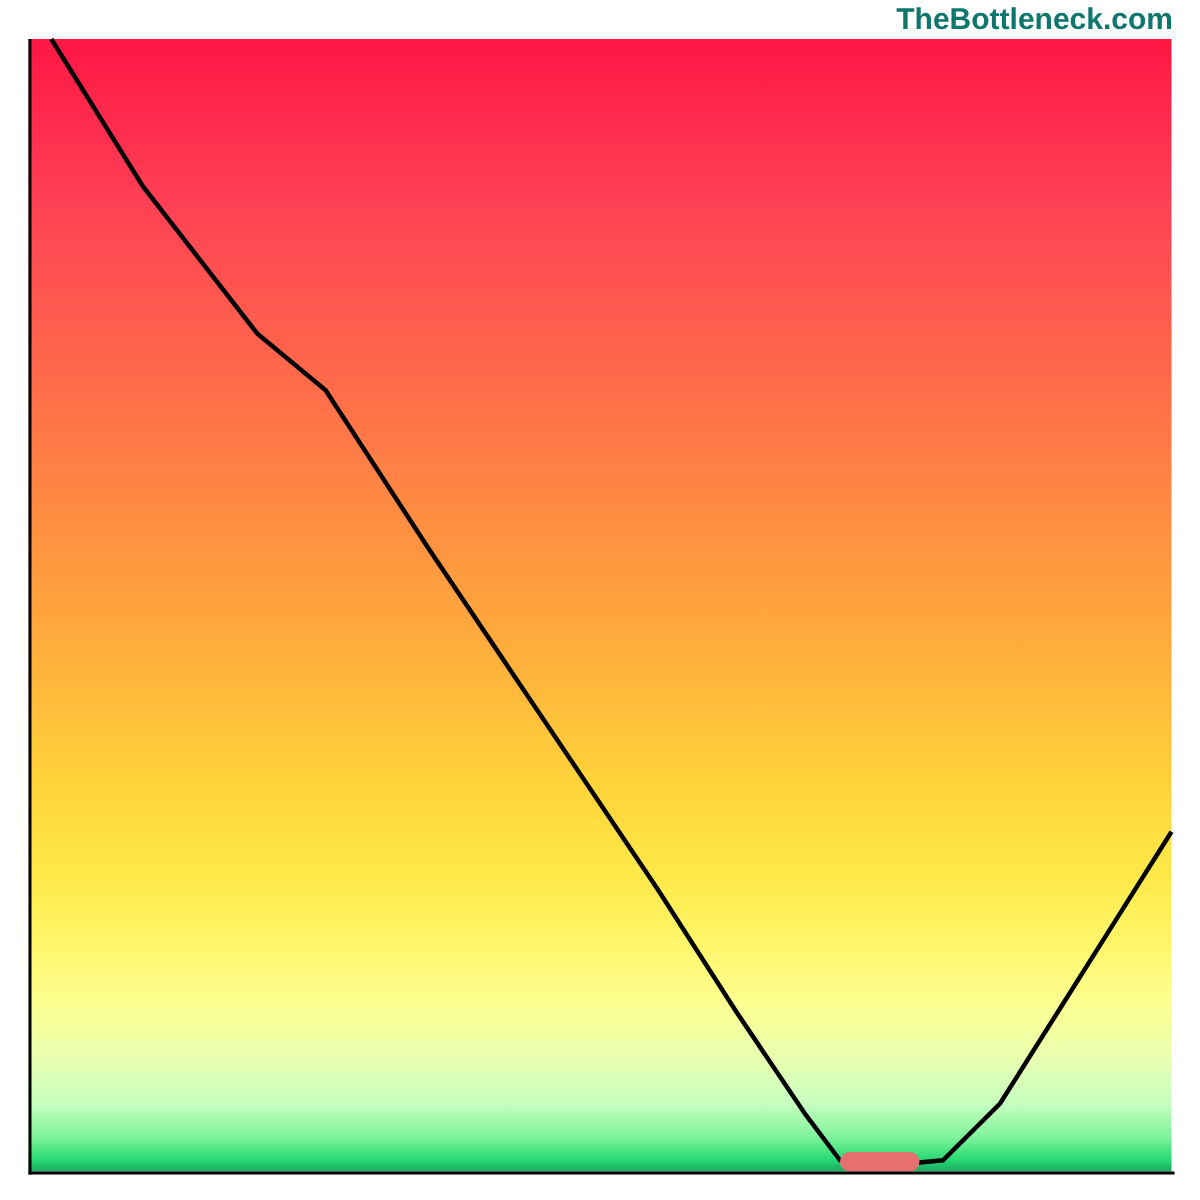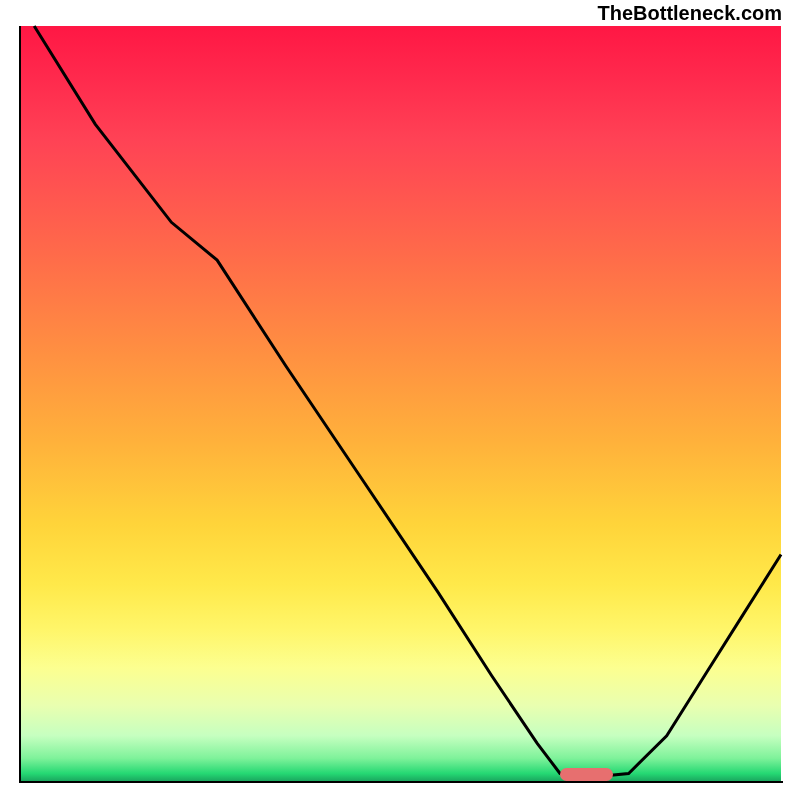--- a/index.html
+++ b/index.html
@@ -16,21 +16,21 @@
     #ffe94a 74%,
     #fff66a 80%,
     #fcff90 85%,
     #e9ffb0 90%,
     #c6ffc0 94%,
     #7ef29a 97%,
     #25d873 99%,
     #1aa85f 100%);
   box-sizing:border-box}
 .border{position:absolute;left:19px;top:26px;width:762px;height:755px;border:2px solid #000;border-top:none;border-right:none;pointer-events:none}
-.watermark{position:absolute;top:2px;right:18px;font:700 20px Arial,sans-serif;color:#000000}
+.watermark{position:absolute;top:2px;right:18px;font:700 20px Arial,sans-serif;color:#0f766e}
 svg.curve{position:absolute;left:19px;top:26px;width:762px;height:755px;overflow:visible}
 .marker{position:absolute;background:#e76f6f;border-radius:7px}
 </style>
 </head>
 <body>
 <div class="wrap">
   <div class="plot"></div>
 
   <svg class="curve" viewBox="0 0 762 755" preserveAspectRatio="none">
     <path id="curve-path" fill="none" stroke="#000" stroke-width="3" d="M15.2 0.0 L76.2 98.1 L152.4 196.3 L198.1 234.1 L266.7 339.7 L342.9 453.0 L419.1 566.3 L472.4 649.3 L518.2 717.3 L541.0 747.5 L571.5 751.2 L609.6 747.5 L647.7 709.7 L685.8 649.3 L723.9 588.9 L762.0 528.5"></path>

